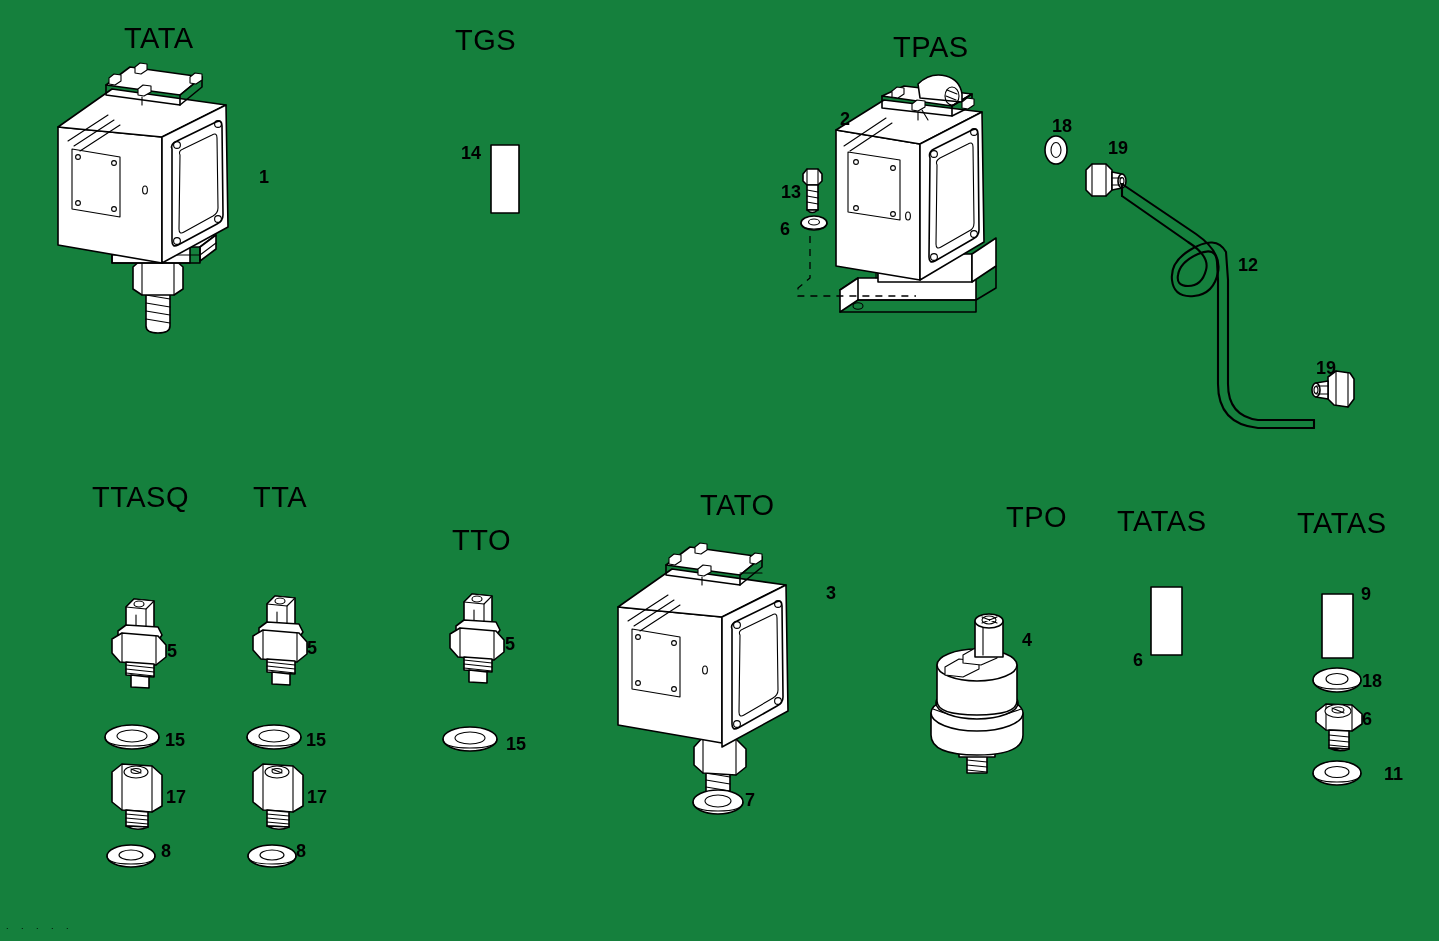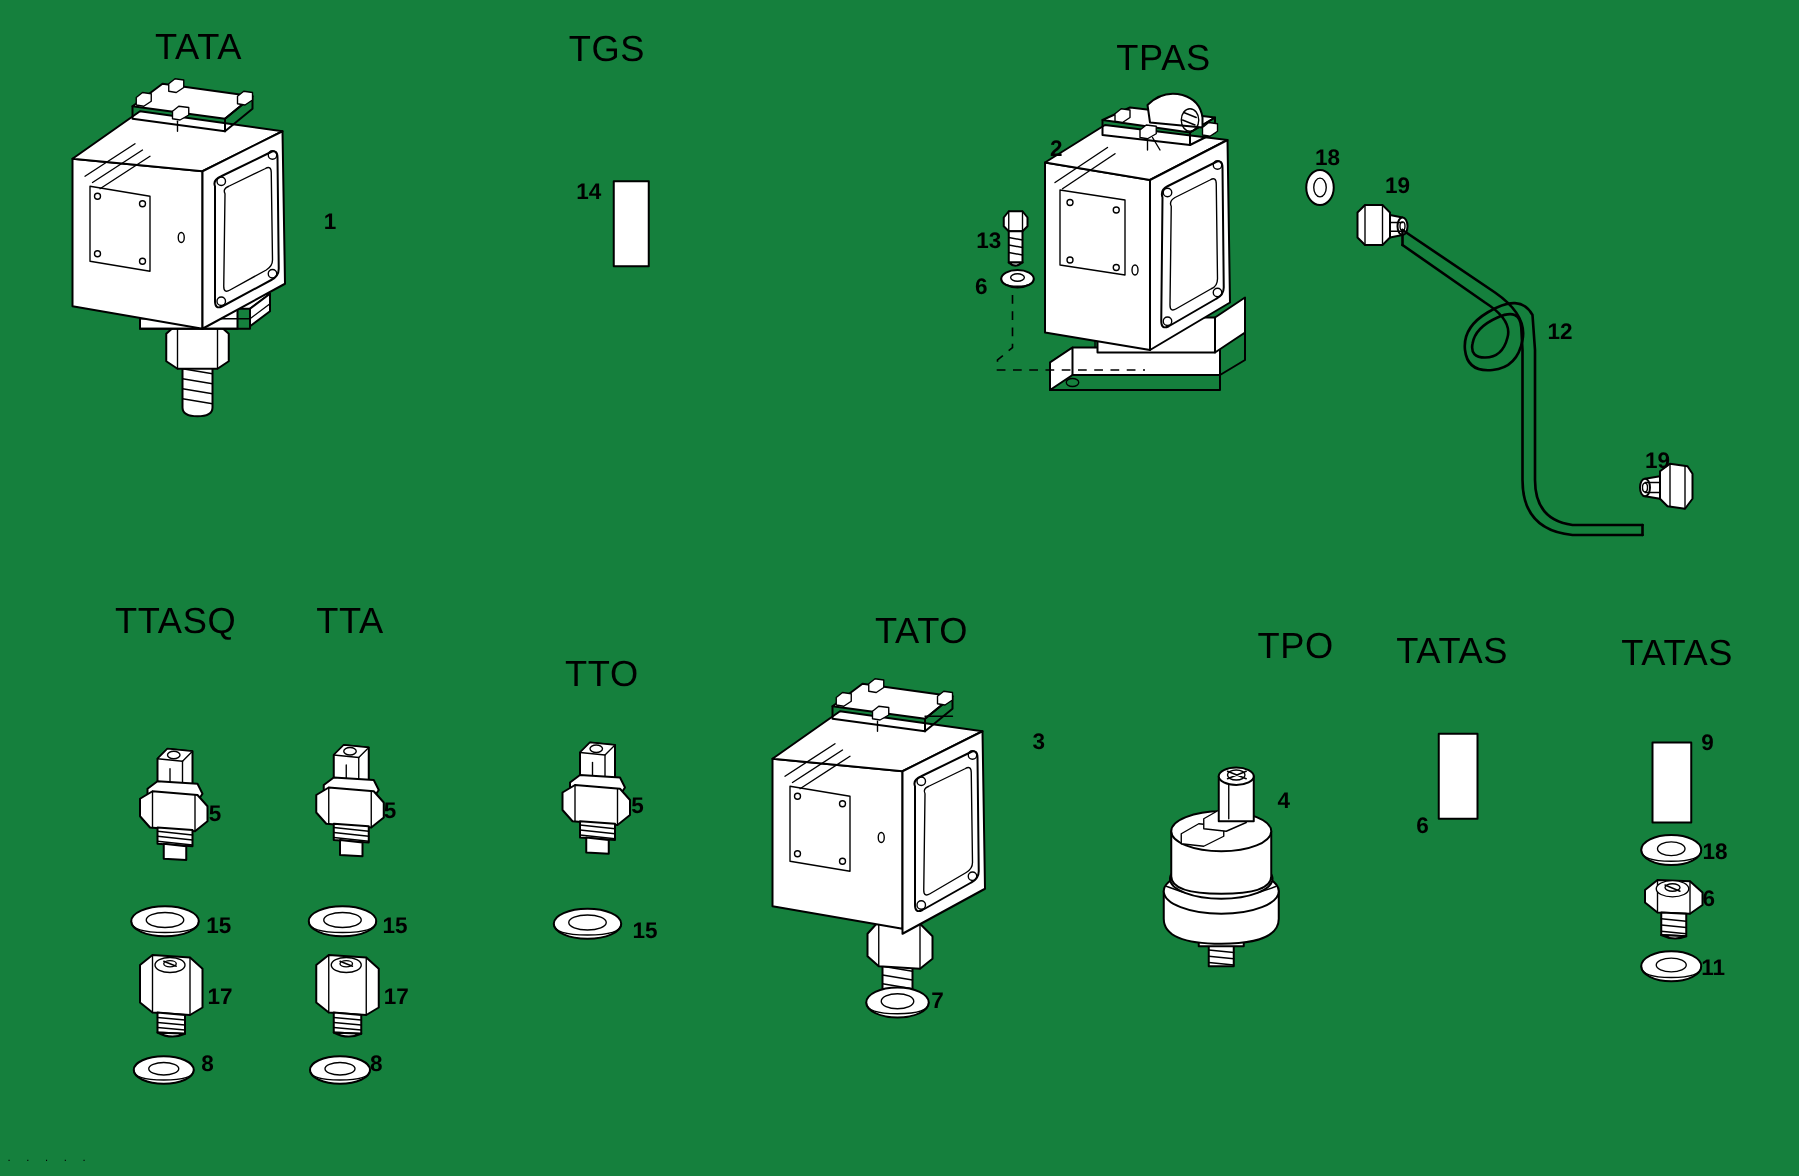--- a/index.html
+++ b/index.html
@@ -477,17 +477,17 @@
   </div>
   <div class="callout" style="left:1362px;top:709px;">6</div>
 
   <div class="art" style="left:1310px;top:758px;">
     <svg width="56" height="30" viewBox="0 0 56 30">
       <ellipse class="fillw" cx="27" cy="15" rx="24" ry="12"></ellipse>
       <ellipse class="fillw-t" cx="27" cy="14" rx="12" ry="5.5"></ellipse>
       <path class="ln-t" d="M3 15 Q3 24 27 24 Q51 24 51 15"></path>
     </svg>
   </div>
-  <div class="callout" style="left:1361px;top:764px;">11</div>
+  <div class="callout" style="left:1361px;top:764px;padding-left:23px;">11</div>
 
   <div class="corner-dots">. . .   . .</div>
 
 </div>
 
 </body></html>

